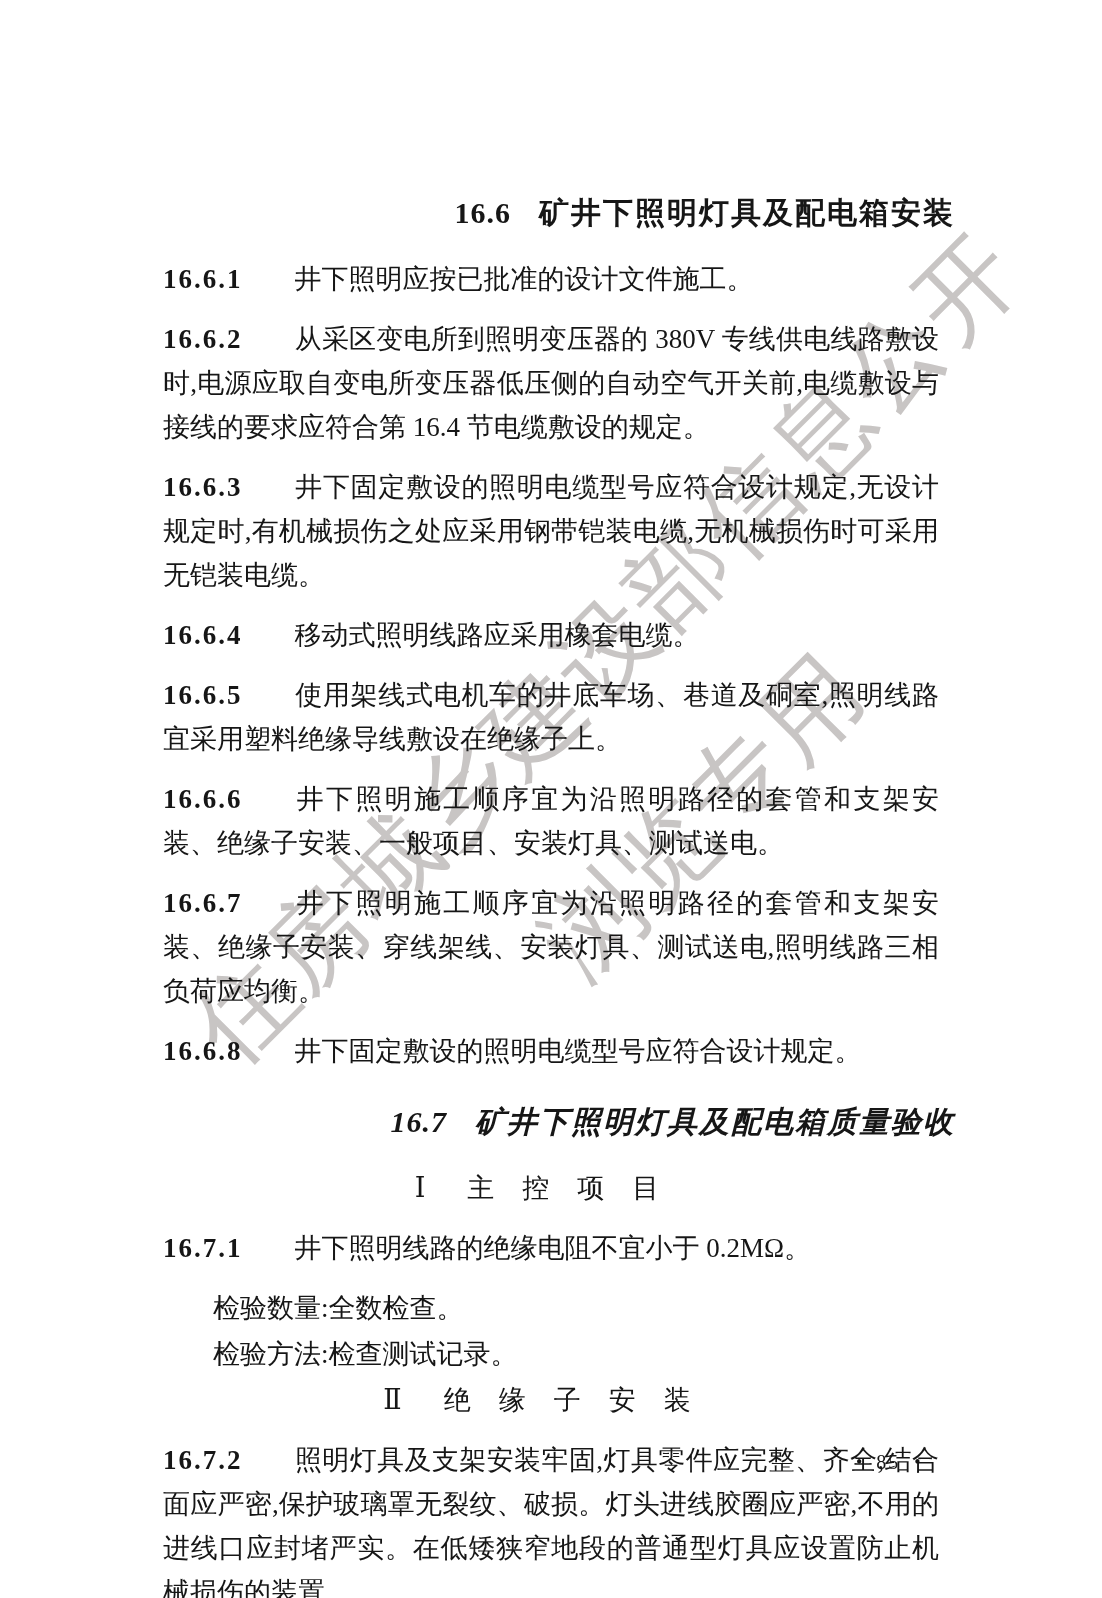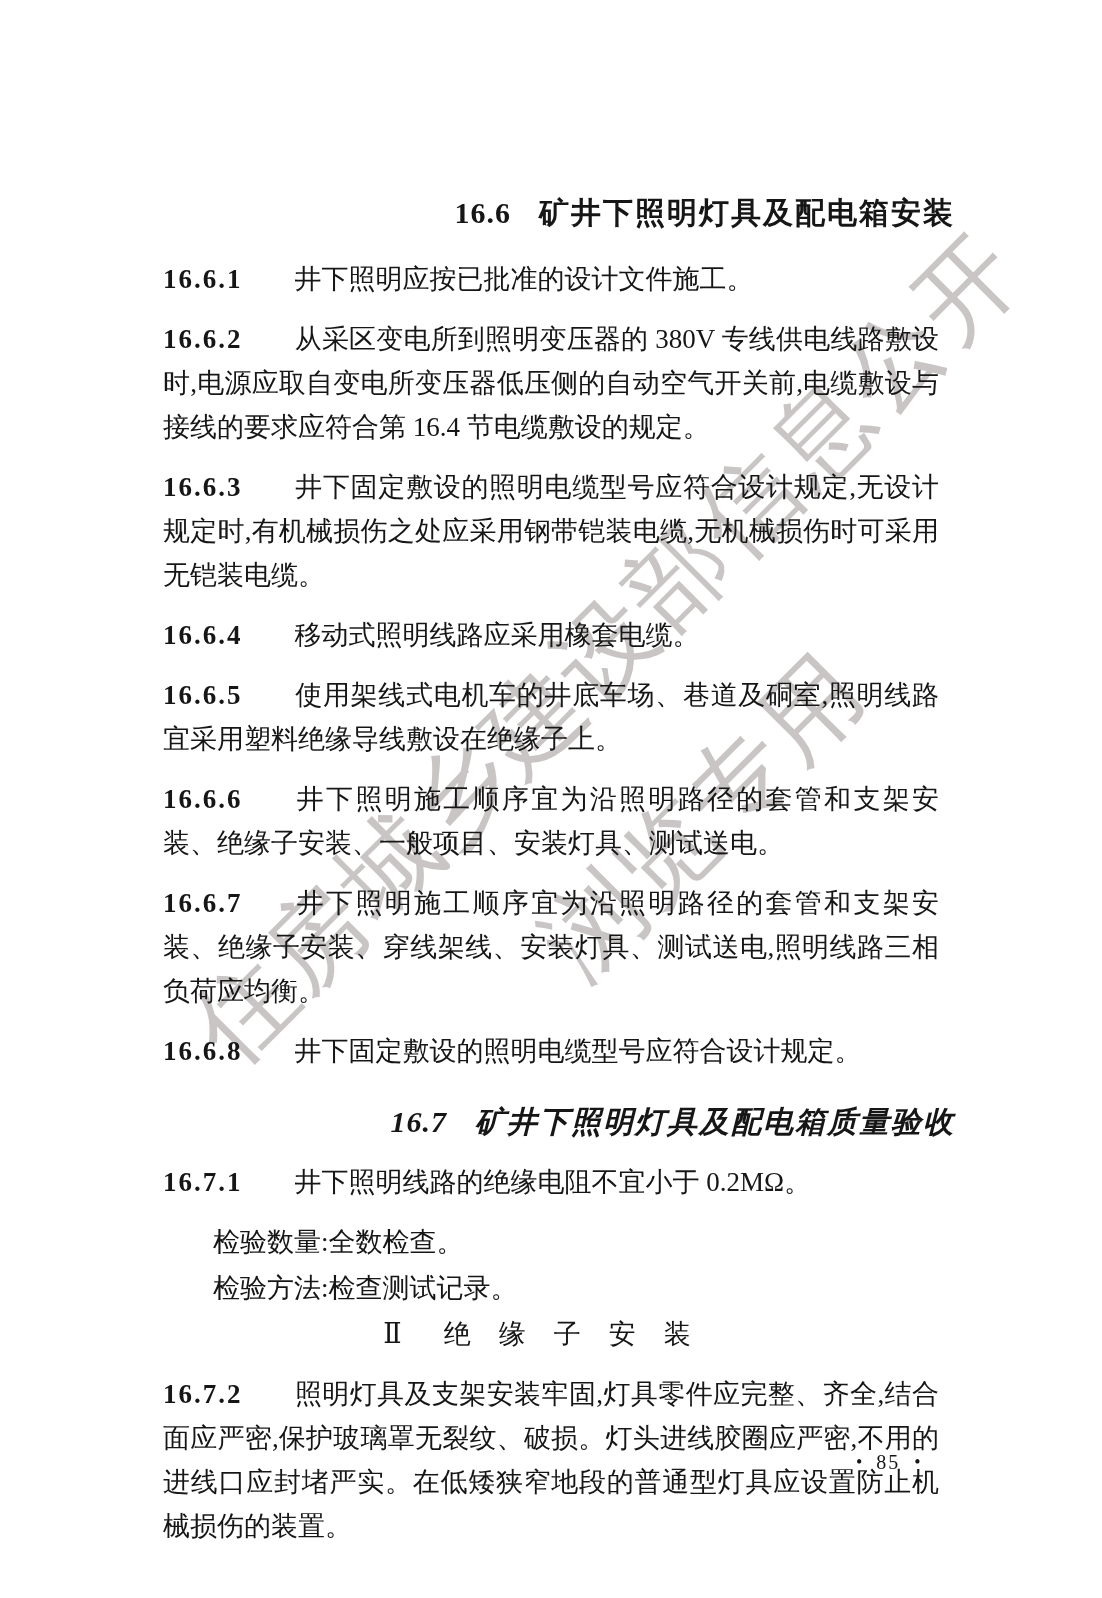--- a/index.html
+++ b/index.html
@@ -132,20 +132,21 @@
     <p class="clause"><span class="c-num">16.6.5</span><span>使用架线式电机车的井底车场、巷道及硐室,照明线路宜采用塑料绝缘导线敷设在绝缘子上。</span></p>
 
     <p class="clause"><span class="c-num">16.6.6</span><span>井下照明施工顺序宜为沿照明路径的套管和支架安装、绝缘子安装、一般项目、安装灯具、测试送电。</span></p>
 
     <p class="clause"><span class="c-num">16.6.7</span><span>井下照明施工顺序宜为沿照明路径的套管和支架安装、绝缘子安装、穿线架线、安装灯具、测试送电,照明线路三相负荷应均衡。</span></p>
 
     <p class="clause"><span class="c-num">16.6.8</span><span>井下固定敷设的照明电缆型号应符合设计规定。</span></p>
 
     <h1 class="section-heading heading-167"><span class="h-num">16.7</span><span class="h-title">矿井下照明灯具及配电箱质量验收</span></h1>
 
+    <p class="sub-heading sub-heading-i"><span class="s-numeral">Ⅰ</span><span class="s-label">主控项目</span></p>
 
     <p class="clause"><span class="c-num">16.7.1</span><span>井下照明线路的绝缘电阻不宜小于 0.2MΩ。</span></p>
 
     <p class="check-line">检验数量:全数检查。</p>
     <p class="check-line">检验方法:检查测试记录。</p>
 
     <p class="sub-heading"><span class="s-numeral">Ⅱ</span><span class="s-label">绝缘子安装</span></p>
 
     <p class="clause"><span class="c-num">16.7.2</span><span>照明灯具及支架安装牢固,灯具零件应完整、齐全,结合面应严密,保护玻璃罩无裂纹、破损。灯头进线胶圈应严密,不用的进线口应封堵严实。在低矮狭窄地段的普通型灯具应设置防止机械损伤的装置。</span></p>
 

